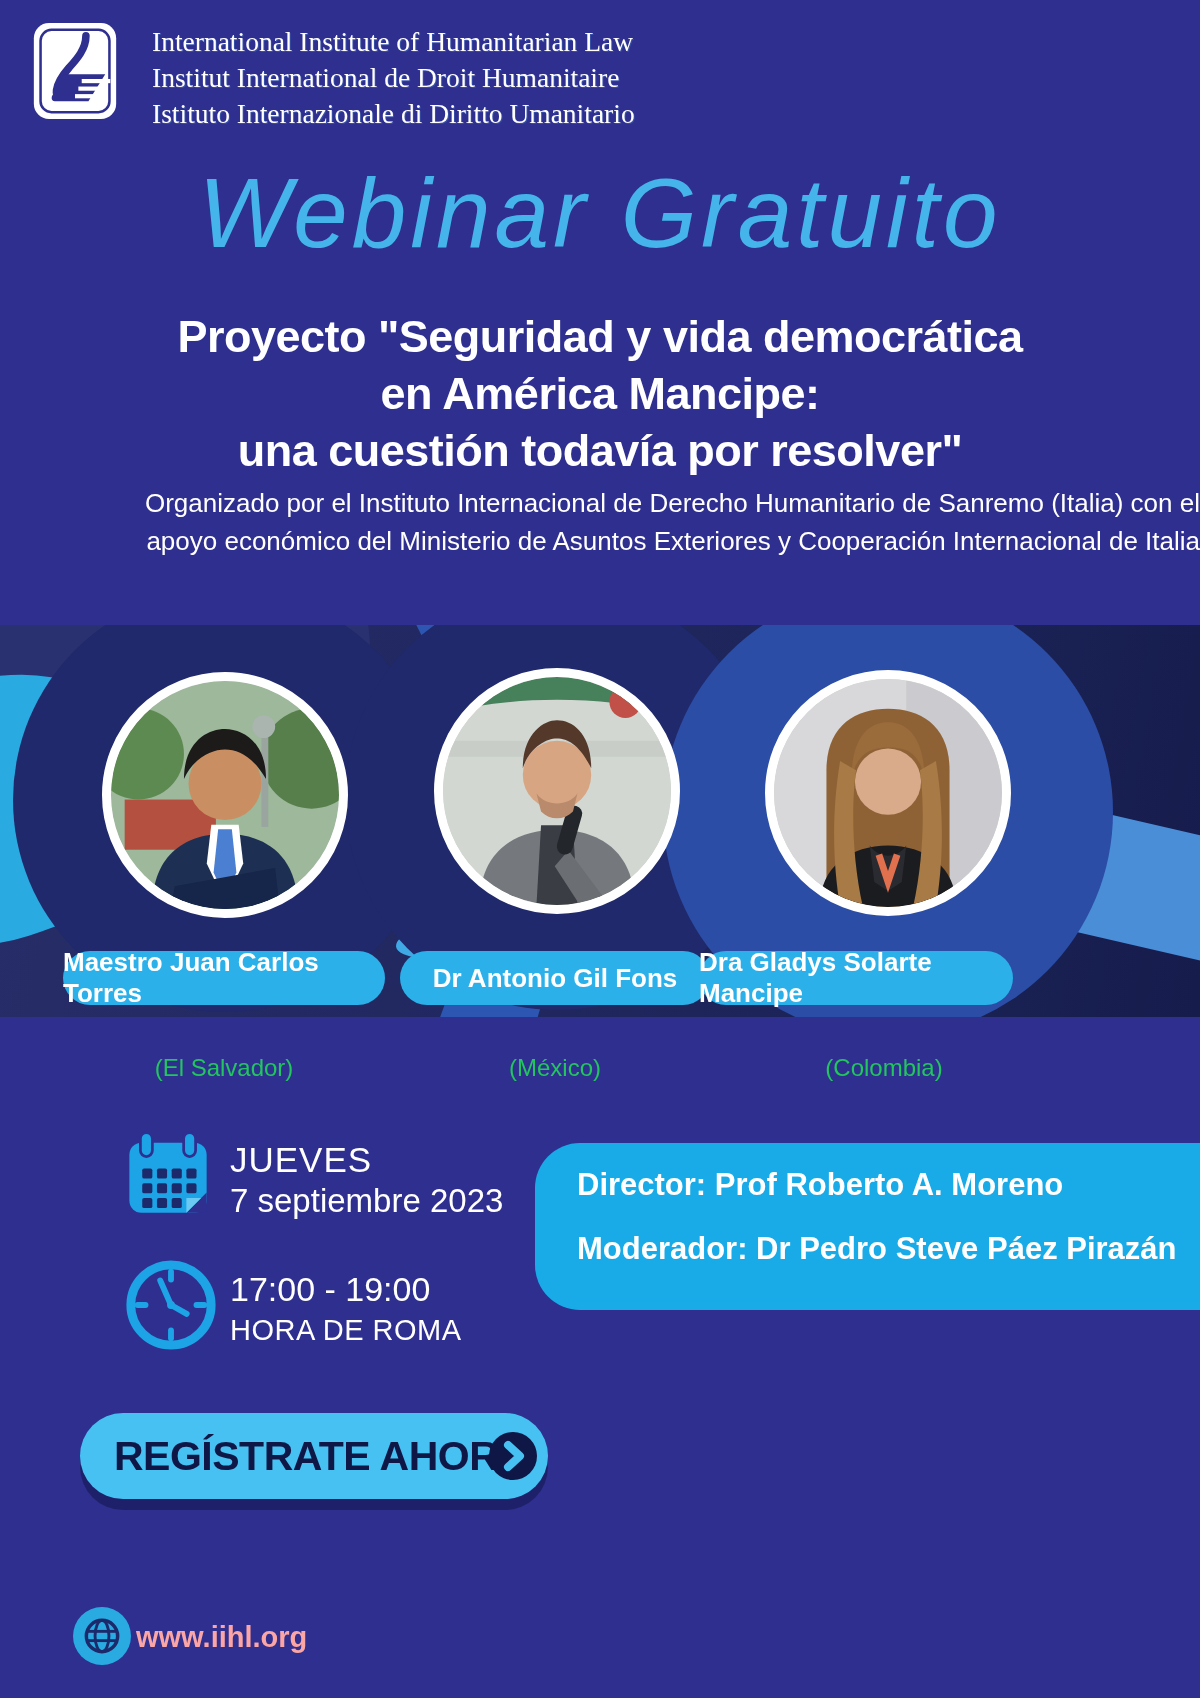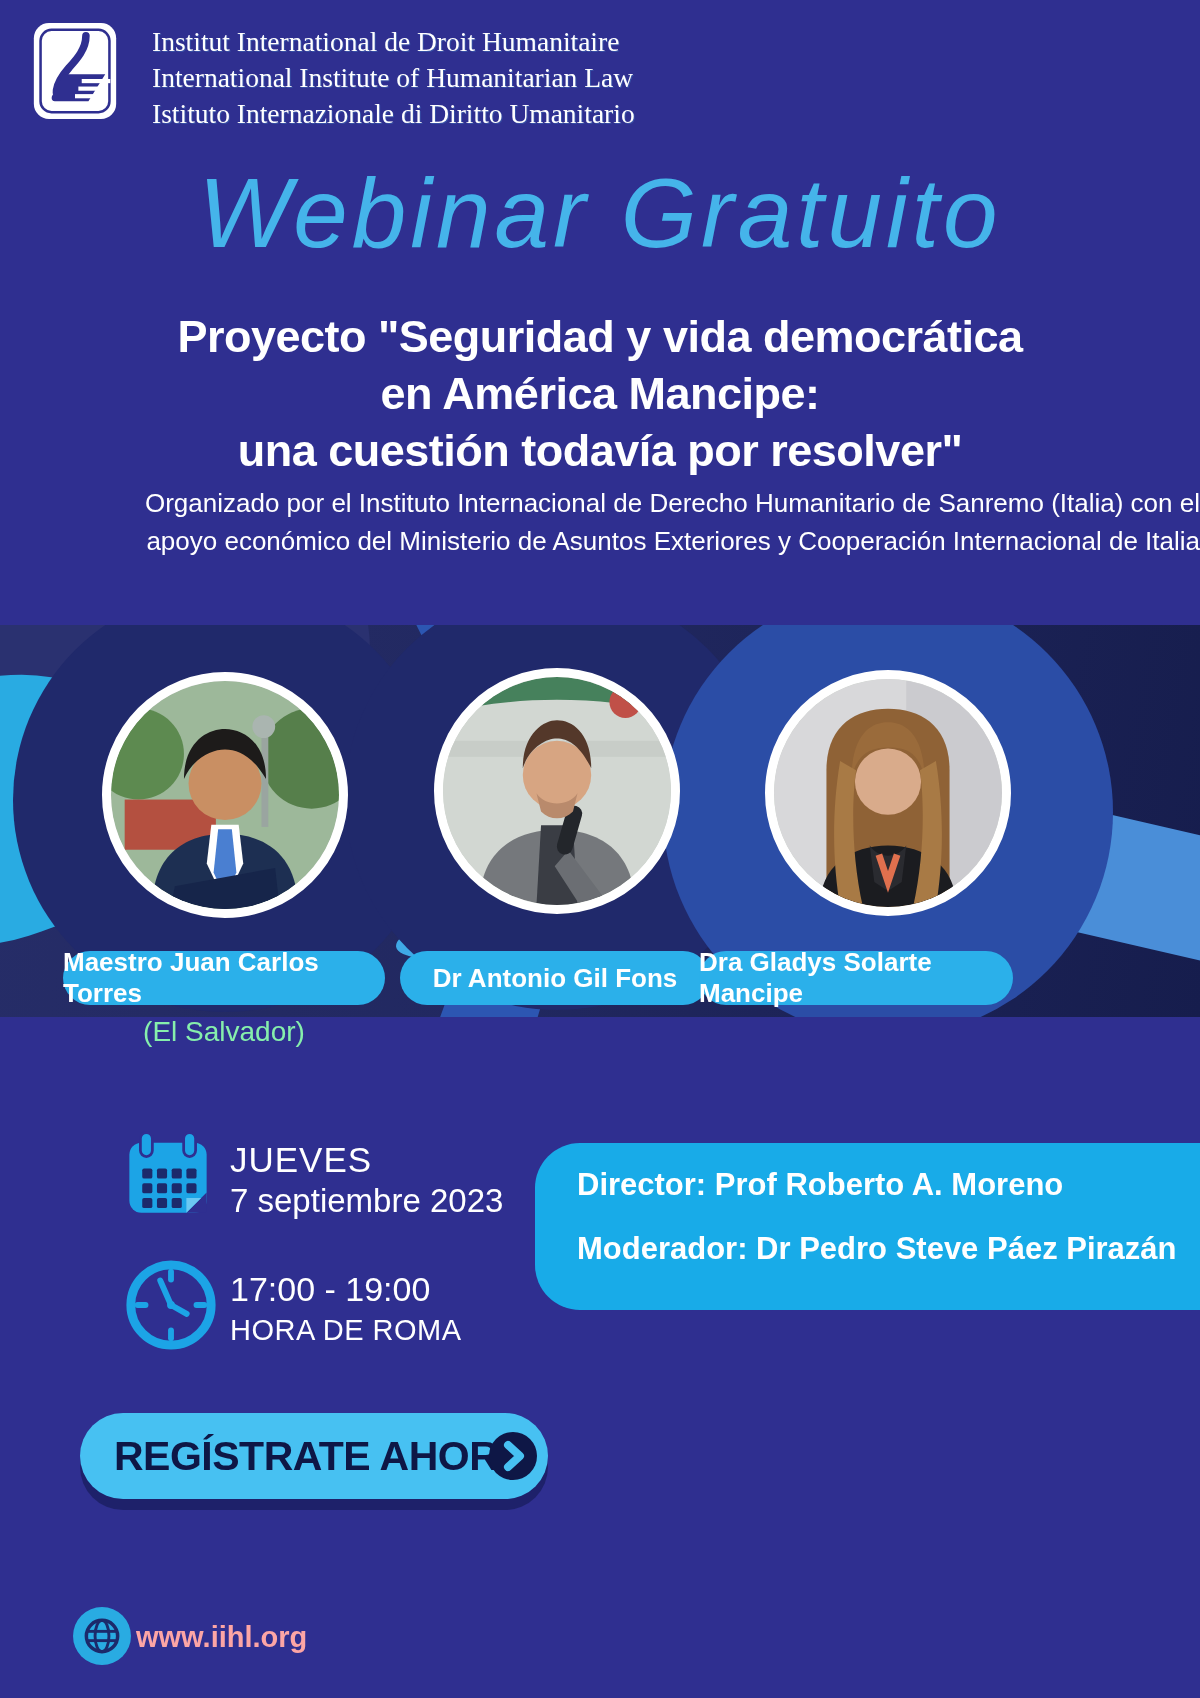--- a/index.html
+++ b/index.html
@@ -56,21 +56,21 @@
   .photo-3{left:765px;top:670px;}
   .badge{
     position:absolute;height:54px;border-radius:27px;background:#2bb0ea;
     display:flex;align-items:center;justify-content:center;
     font-size:26px;font-weight:bold;color:#ffffff;top:951px;
   }
   .badge-1{left:63px;width:322px;}
   .badge-2{left:400px;width:310px;}
   .badge-3{left:699px;width:314px;}
   .country{
-    position:absolute;top:1016px;height:32px;font-size:28px;color:#86efac;
+    position:absolute;top:1052px;height:32px;font-size:24px;color:#22c55e;
     display:flex;align-items:center;justify-content:center;
   }
   .country-1{left:63px;width:322px;}
   .country-2{left:400px;width:310px;}
   .country-3{left:727px;width:314px;}
   
   .calendar-icon{position:absolute;left:122px;top:1128px;width:92px;height:92px;}
   .day-label{position:absolute;left:230px;top:1140px;font-size:35px;letter-spacing:1px;}
   .date-label{position:absolute;left:230px;top:1182px;font-size:33px;}
   .clock-icon{position:absolute;left:122px;top:1256px;width:98px;height:98px;}
@@ -118,22 +118,22 @@
       <path d="M63 16 C 63 32 52 44 43 54 C 36 62 29 73 28 81 C 27 88 33 91 37 86" fill="none" stroke="#2f2f90" stroke-width="9" stroke-linecap="round"></path>
       <path d="M36 62 L86 62 L66 94 L26 94 C 21 94 21 87 26 84 Z" fill="#2f2f90"></path>
       <g stroke="#ffffff" stroke-width="5">
         <line x1="58" y1="70" x2="92" y2="70"></line>
         <line x1="54" y1="79" x2="88" y2="79"></line>
         <line x1="50" y1="88" x2="84" y2="88"></line>
       </g>
     </svg>
   </div>
   <div class="org-lines">
+    <div>International Institute of Humanitarian Law</div>
     <div>Institut International de Droit Humanitaire</div>
-    <div>International Institute of Humanitarian Law</div>
     <div>Istituto Internazionale di Diritto Umanitario</div>
   </div>
 
   <div class="script-title">Webinar Gratuito</div>
   <div class="main-title">
     <div>Proyecto "Seguridad y vida democrática</div>
     <div>en América Mancipe:</div>
     <div>una cuestión todavía por resolver"</div>
   </div>
   <div class="organizer">
@@ -194,20 +194,21 @@
         <path d="M43 65 L57 65 L59 100 L41 100 Z" fill="#3a3d44"></path>
         <path d="M55 76 L70 96 L60 100 L49 83 Z" fill="#6b6e73"></path>
         <rect x="52" y="56" width="7" height="22" rx="3.5" transform="rotate(16 55 67)" fill="#23262b"></rect>
         <circle cx="50" cy="43" r="15" fill="#d7a582"></circle>
         <path d="M35 40 C35 25 44 19 50 19 C57 19 65 25 65 40 C60 30 55 27 50 27 C45 27 38 31 35 40 Z" fill="#54382a"></path>
         <path d="M41 51 C45 57 55 57 59 51 L57 59 C53 63 47 63 43 59 Z" fill="#b98a6c"></path>
       </g>
     </svg>
   </div>
   <div class="badge badge-2">Dr Antonio Gil Fons</div>
+  <div class="country country-2">(México)</div>
 
   <div class="photo photo-3">
     <svg viewBox="0 0 100 100">
       <defs>
           <clipPath id="c3">
             <circle cx="50" cy="50" r="50"></circle>
           </clipPath>
         </defs>
       <g clip-path="url(#c3)">
         <rect width="100" height="100" fill="#d8d8da"></rect>
@@ -217,20 +218,21 @@
         <path d="M42 73 C46 79 54 79 58 73 L56 89 L50 93 L44 89 Z" fill="#2a2b30"></path>
         <path d="M46 77 L50 89 L54 77" stroke="#e0704e" stroke-width="3" fill="none"></path>
         <circle cx="50" cy="45" r="14.5" fill="#d9ab8b"></circle>
         <path d="M34 44 C34 25 42 19 50 19 C58 19 66 25 66 44 C64 32 58 30 50 30 C42 30 36 33 34 44 Z" fill="#9a6b3b"></path>
         <path d="M29 36 C25 60 26 82 29 100 L39 100 C34 78 34 54 36 40 Z" fill="#a87a45"></path>
         <path d="M71 36 C75 60 74 82 71 100 L61 100 C66 78 66 54 64 40 Z" fill="#a87a45"></path>
       </g>
     </svg>
   </div>
   <div class="badge badge-3">Dra Gladys Solarte Mancipe</div>
+  <div class="country country-3">(Colombia)</div>
 
   <div class="calendar-icon">
     <svg viewBox="0 0 100 100">
       <rect x="8" y="16" width="84" height="76" rx="13" fill="#1ca4e6"></rect>
       <rect x="20" y="5" width="13" height="26" rx="6.5" fill="#1ca4e6" stroke="#2f2f90" stroke-width="3"></rect>
       <rect x="67" y="5" width="13" height="26" rx="6.5" fill="#1ca4e6" stroke="#2f2f90" stroke-width="3"></rect>
       <g fill="#1c2a6b">
         <rect x="22" y="44" width="11" height="11" rx="2"></rect>
           <rect x="38" y="44" width="11" height="11" rx="2"></rect>
         <rect x="54" y="44" width="11" height="11" rx="2"></rect>

